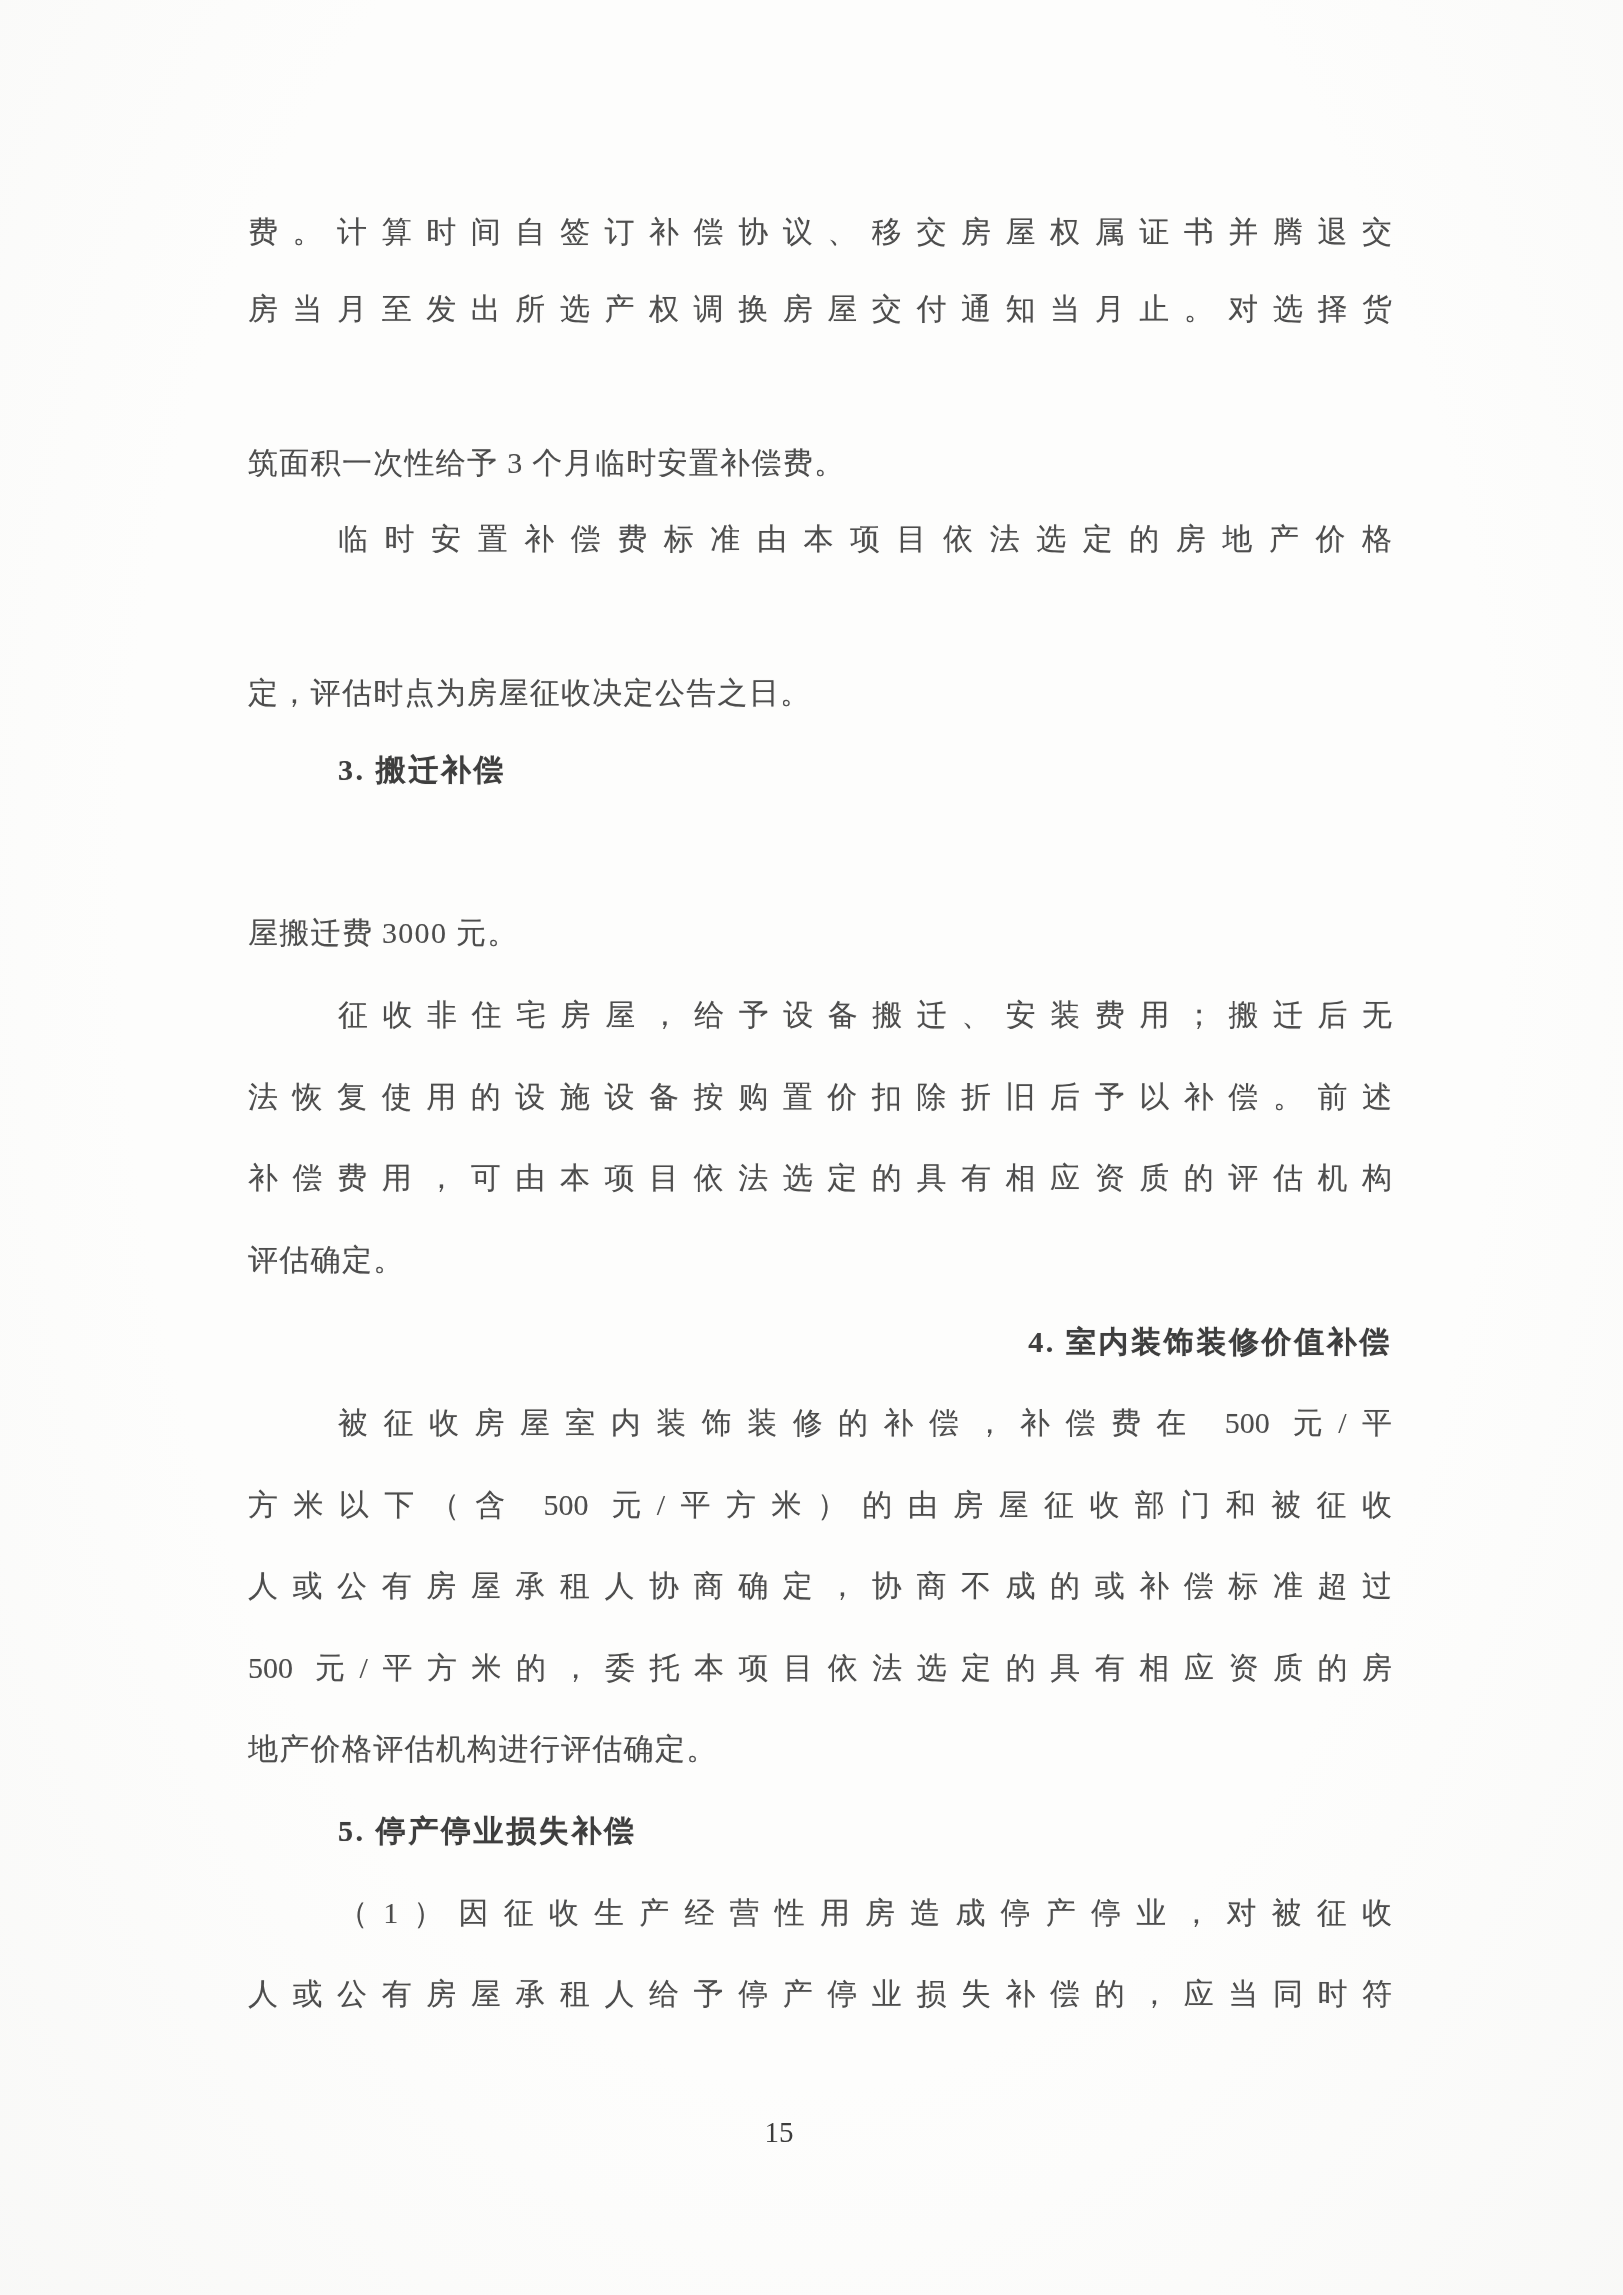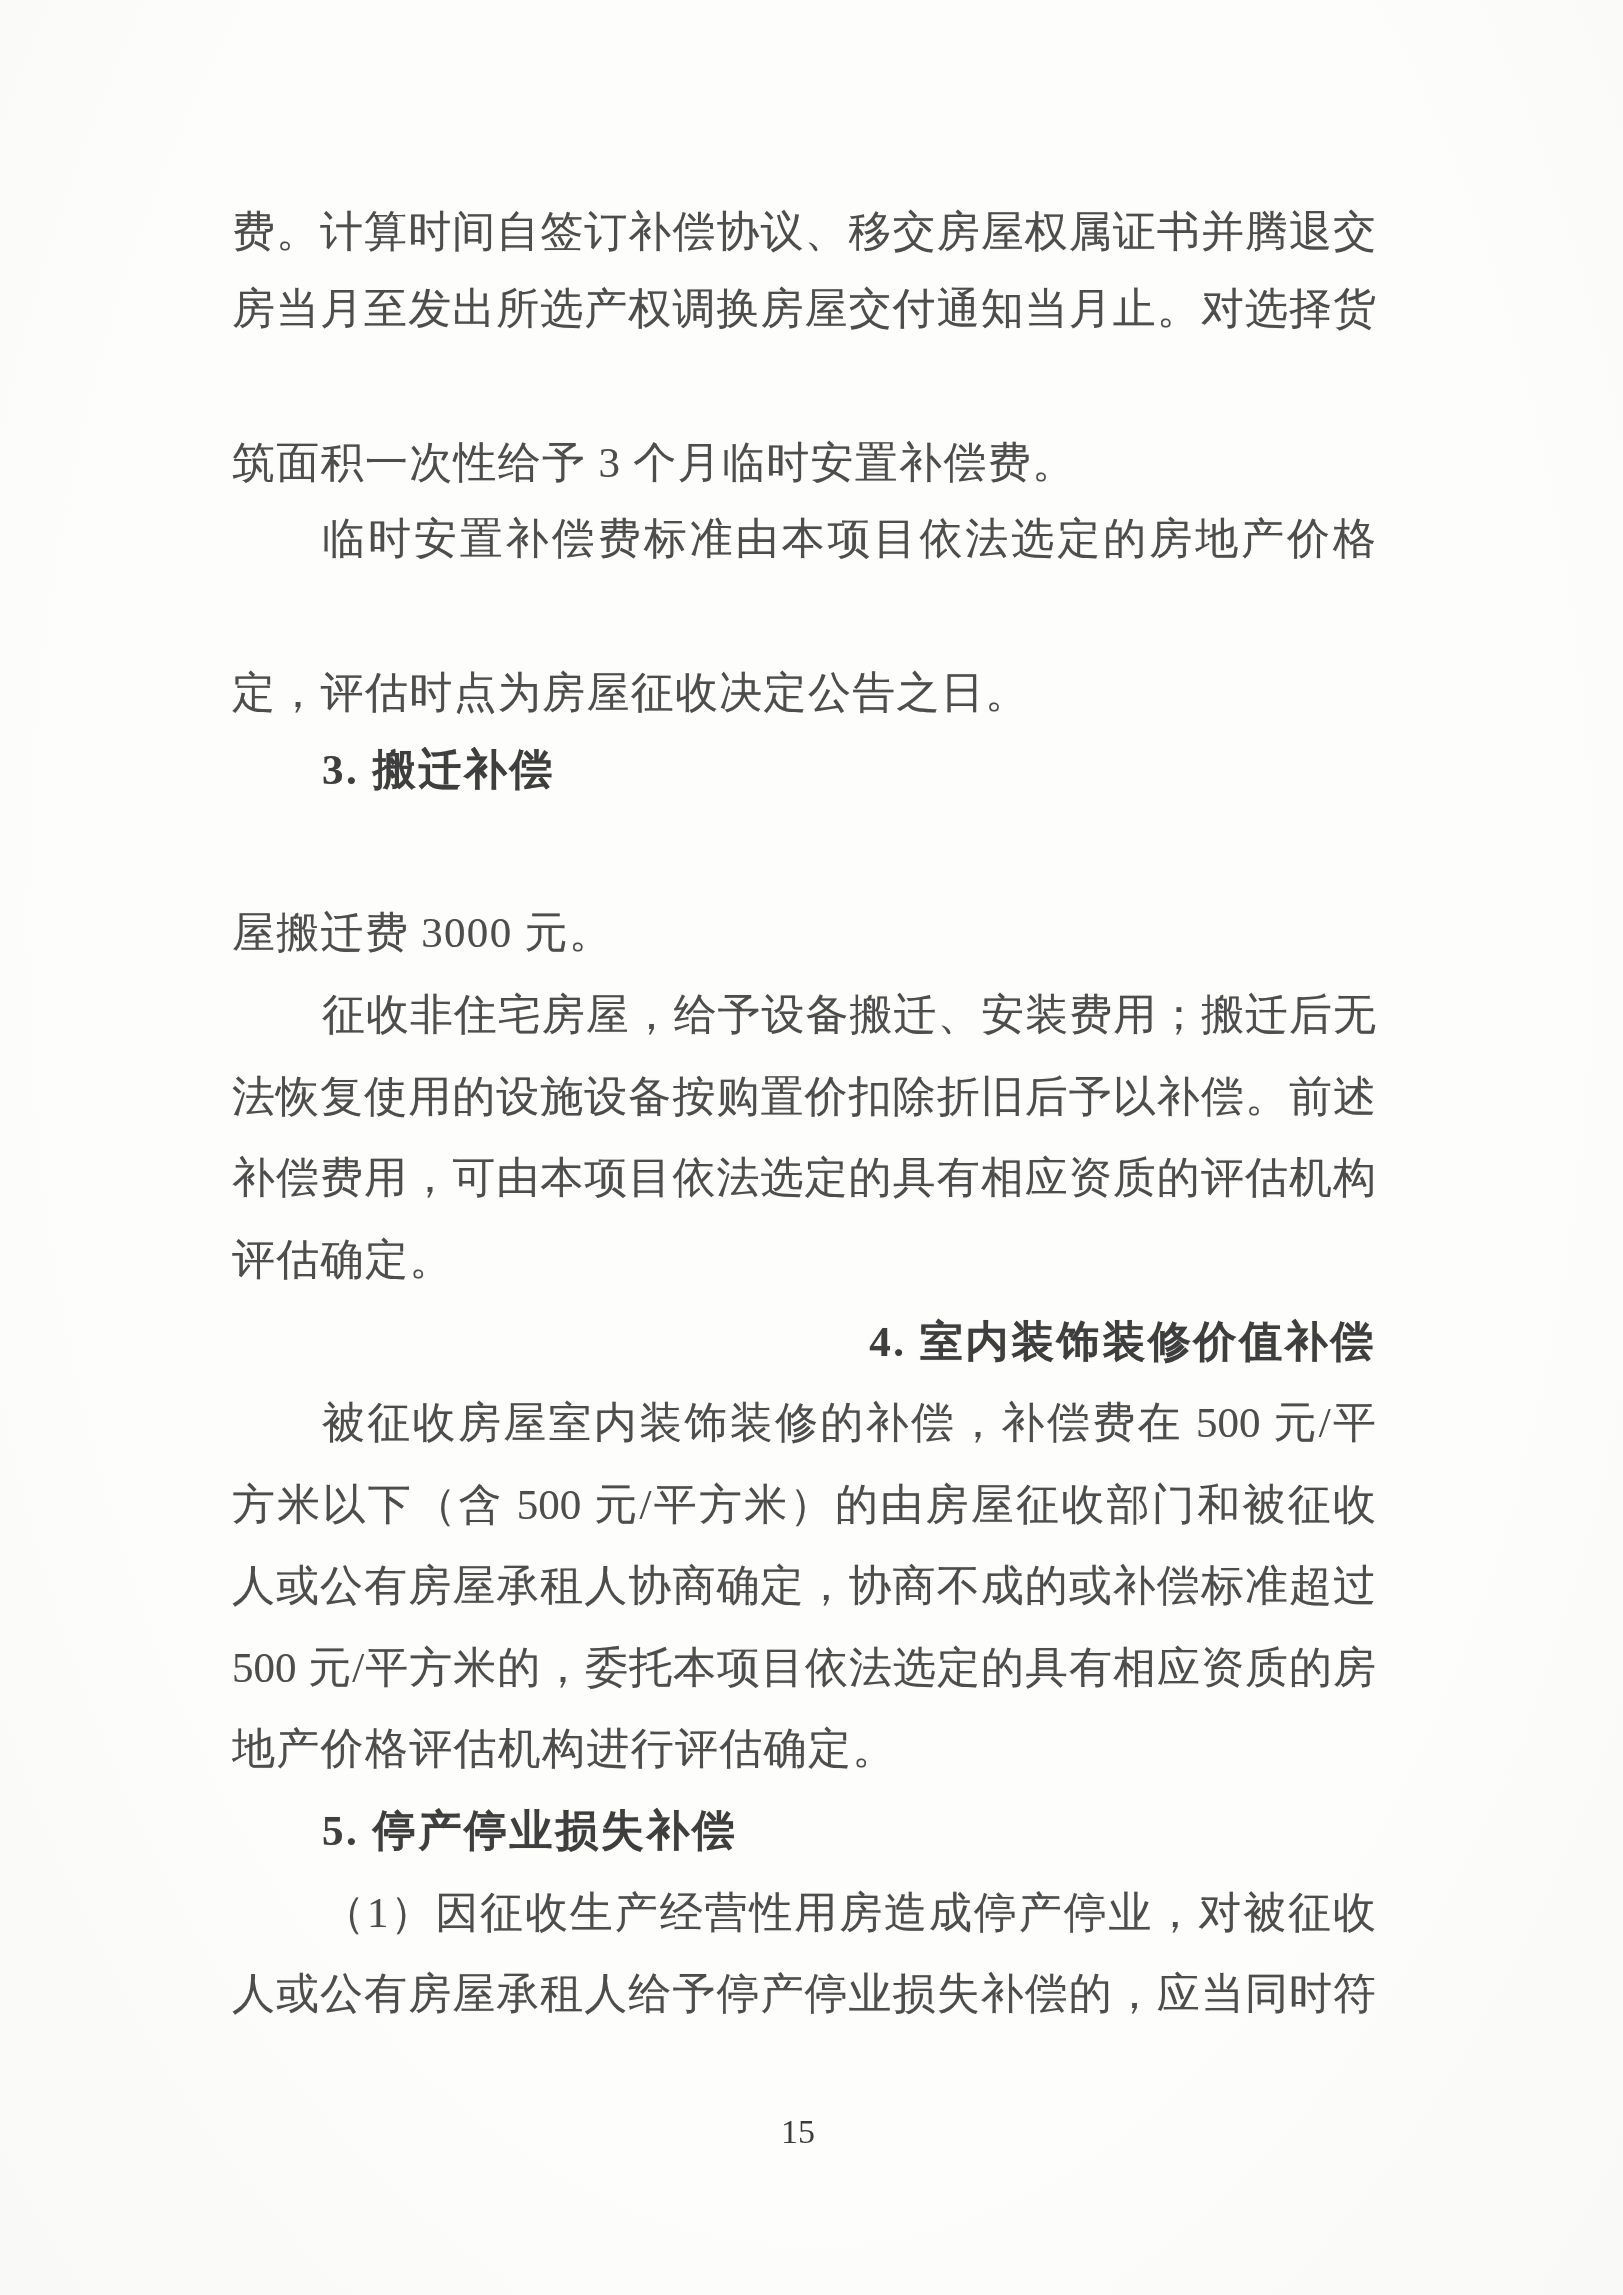--- a/index.html
+++ b/index.html
@@ -20,25 +20,25 @@
     background:
       radial-gradient(ellipse at 50% 40%, rgba(255,255,255,0) 60%, rgba(240,240,238,0.35) 100%),
       #fdfdfc;
   }
   .text-block {
     position: absolute;
     inset: 0;
   }
   .line {
     position: absolute;
-    left: 232px;
+    left: 248px;
     width: 1144px;
     height: 86px;
     line-height: 86px;
-    font-size: 43px;
+    font-size: 30px;
     color: #4d4d4d;
     letter-spacing: 1.3px;
     white-space: pre;
     text-shadow: 0 0 0.7px rgba(90,90,90,0.35);
   }
   .line.fill {
     letter-spacing: normal;
     white-space: normal;
     text-align: justify;
     text-align-last: justify;
@@ -48,23 +48,23 @@
   }
   .line.heading {
     font-weight: bold;
     color: #3e3e3e;
     letter-spacing: 2.6px;
     text-shadow: 0 0 0.7px rgba(60,60,60,0.5);
   }
   .page-number {
     position: absolute;
     top: 2115px;
-    left: 798px;
+    left: 779px;
     transform: translateX(-50%);
-    font-size: 34px;
+    font-size: 29px;
     line-height: 34px;
     color: #3c3c3c;
   }
 </style>
 </head>
 <body>
 
 <div class="page">
   <div class="text-block">
       <div class="line fill" style="top: 189px;">费。计算时间自签订补偿协议、移交房屋权属证书并腾退交</div>

